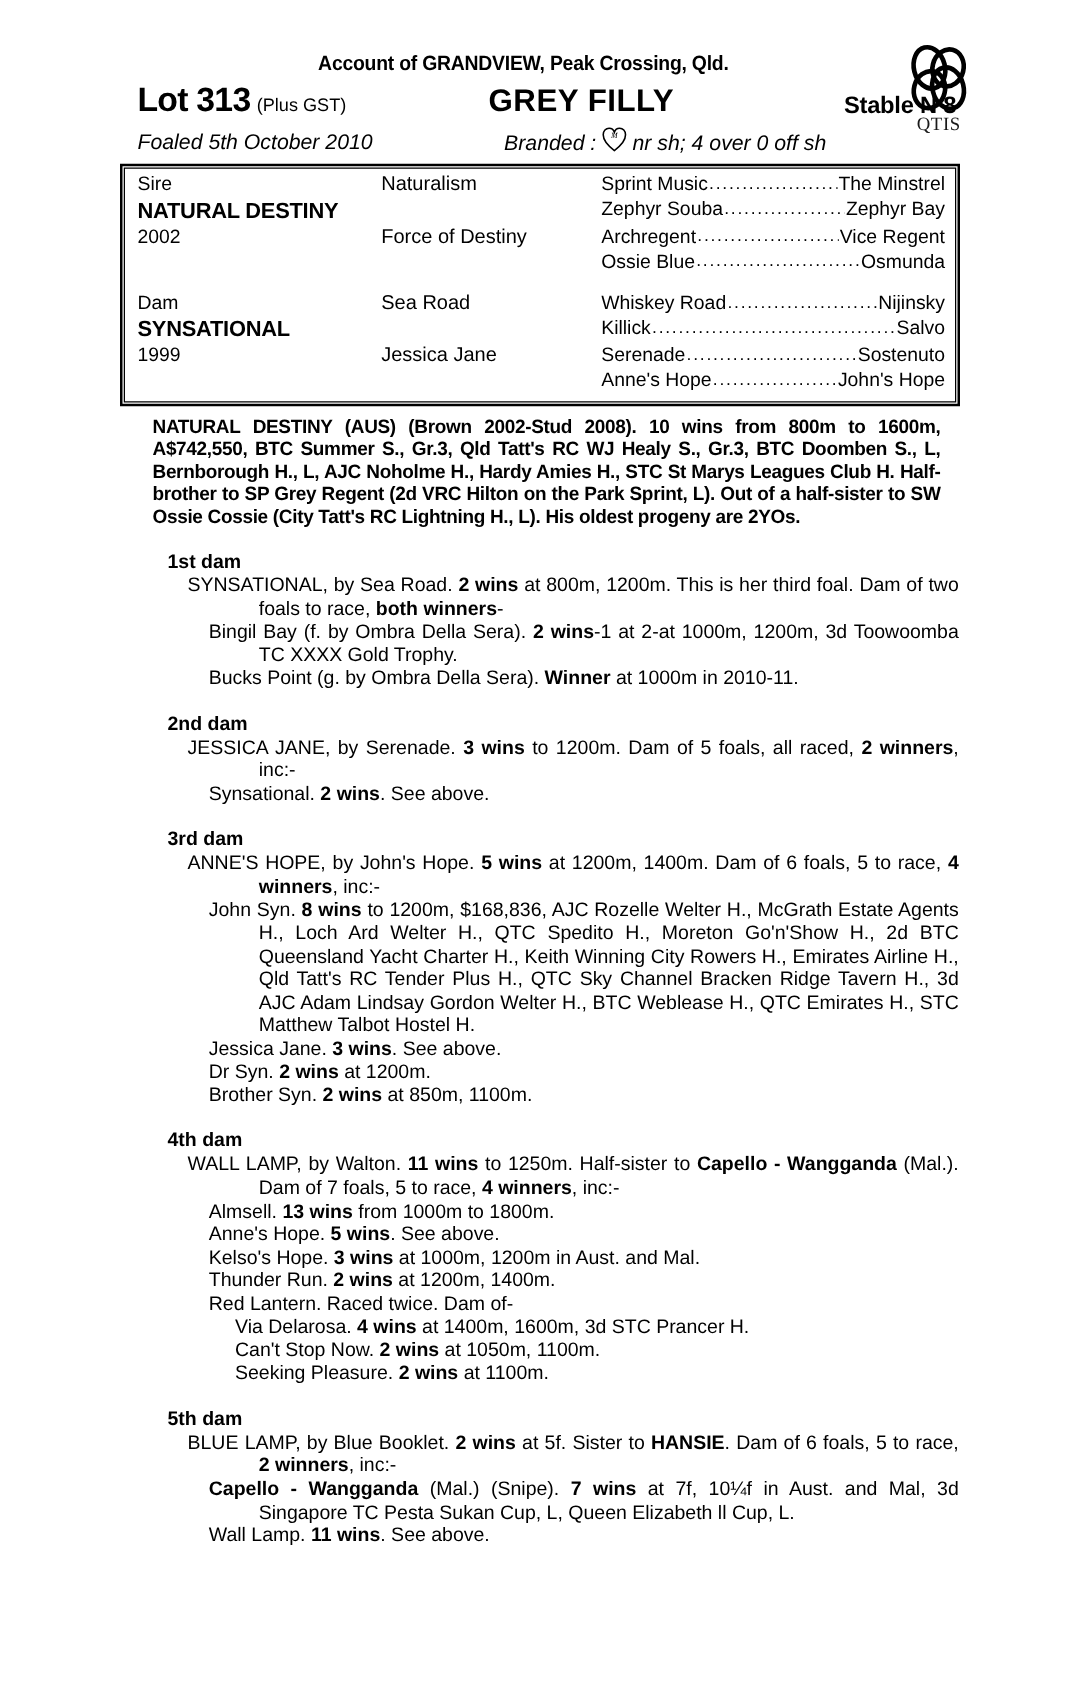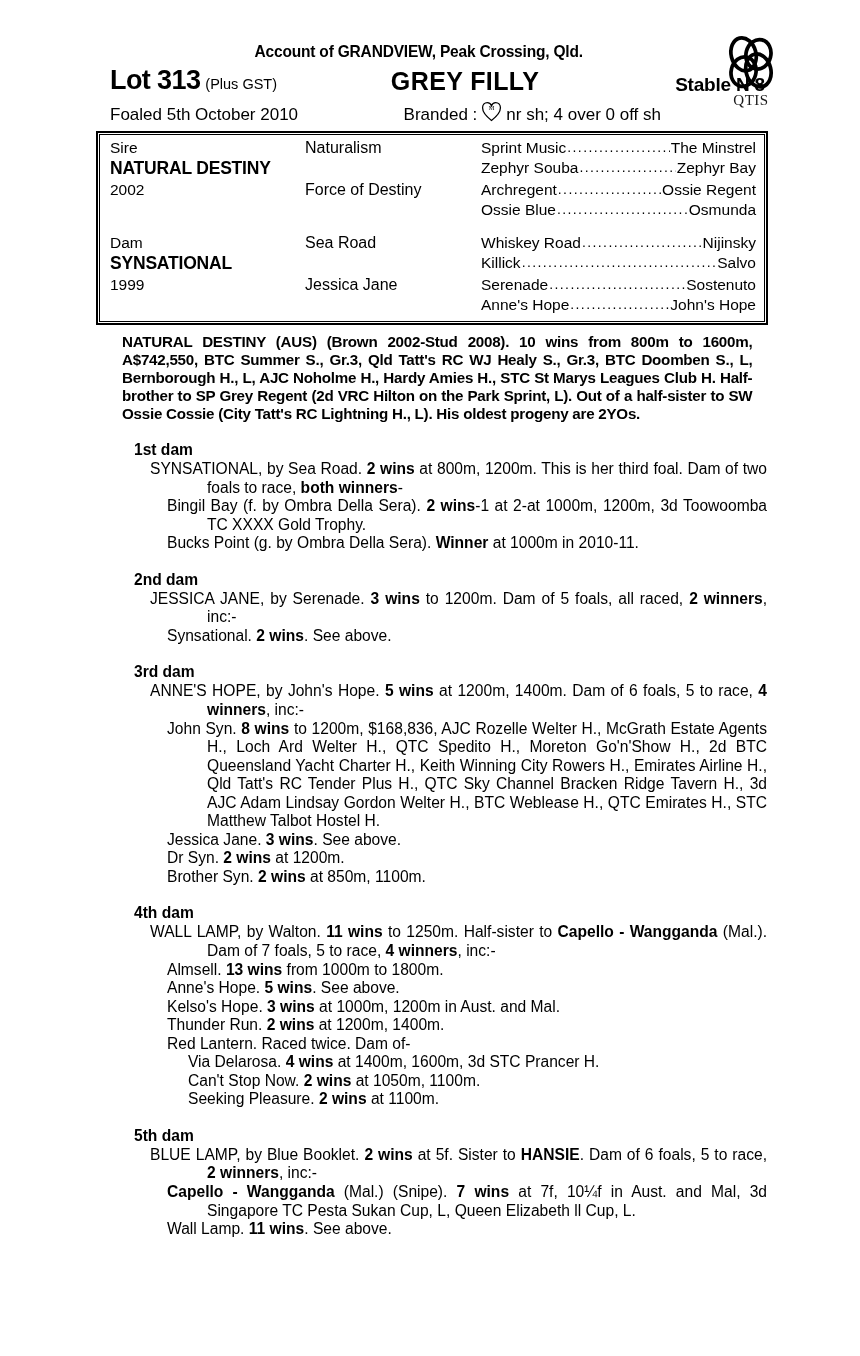--- a/index.html
+++ b/index.html
@@ -79,24 +79,25 @@
   .stable {
     font-size: 19px;
     font-weight: bold;
     white-space: nowrap;
     letter-spacing: -0.2px;
   }
 
   .subtitle-row {
     display: flex;
     justify-content: space-between;
-    align-items: flex-end;
+    align-items: flex-start;
     font-size: 17px;
     margin-top: 8px;
     margin-bottom: 9px;
+    font-style: italic;
   }
   .branded-block {
     display: flex;
     align-items: center;
     white-space: nowrap;
     margin-right: 104px;
   }
   .brand-symbol {
     display: inline-block;
     width: 21px; height: 21px;
@@ -260,21 +261,21 @@
         <span class="leader-val">Zephyr Bay</span>
       </div>
     </div>
 
     <div class="ped-row ped-cell-h">
       <div class="ped-col-a">2002</div>
       <div class="ped-col-b">Force of Destiny</div>
       <div class="ped-col-c">
         <span class="leader-name">Archregent</span>
         <span class="leader-dots">........................................................</span>
-        <span class="leader-val">Ossie Regent</span>
+        <span class="leader-val">Vice Regent</span>
       </div>
     </div>
 
     <div class="ped-row ped-cell-h">
       <div class="ped-col-a"></div>
       <div class="ped-col-b"></div>
       <div class="ped-col-c">
         <span class="leader-name">Ossie Blue</span>
         <span class="leader-dots">........................................................</span>
         <span class="leader-val">Osmunda</span>

